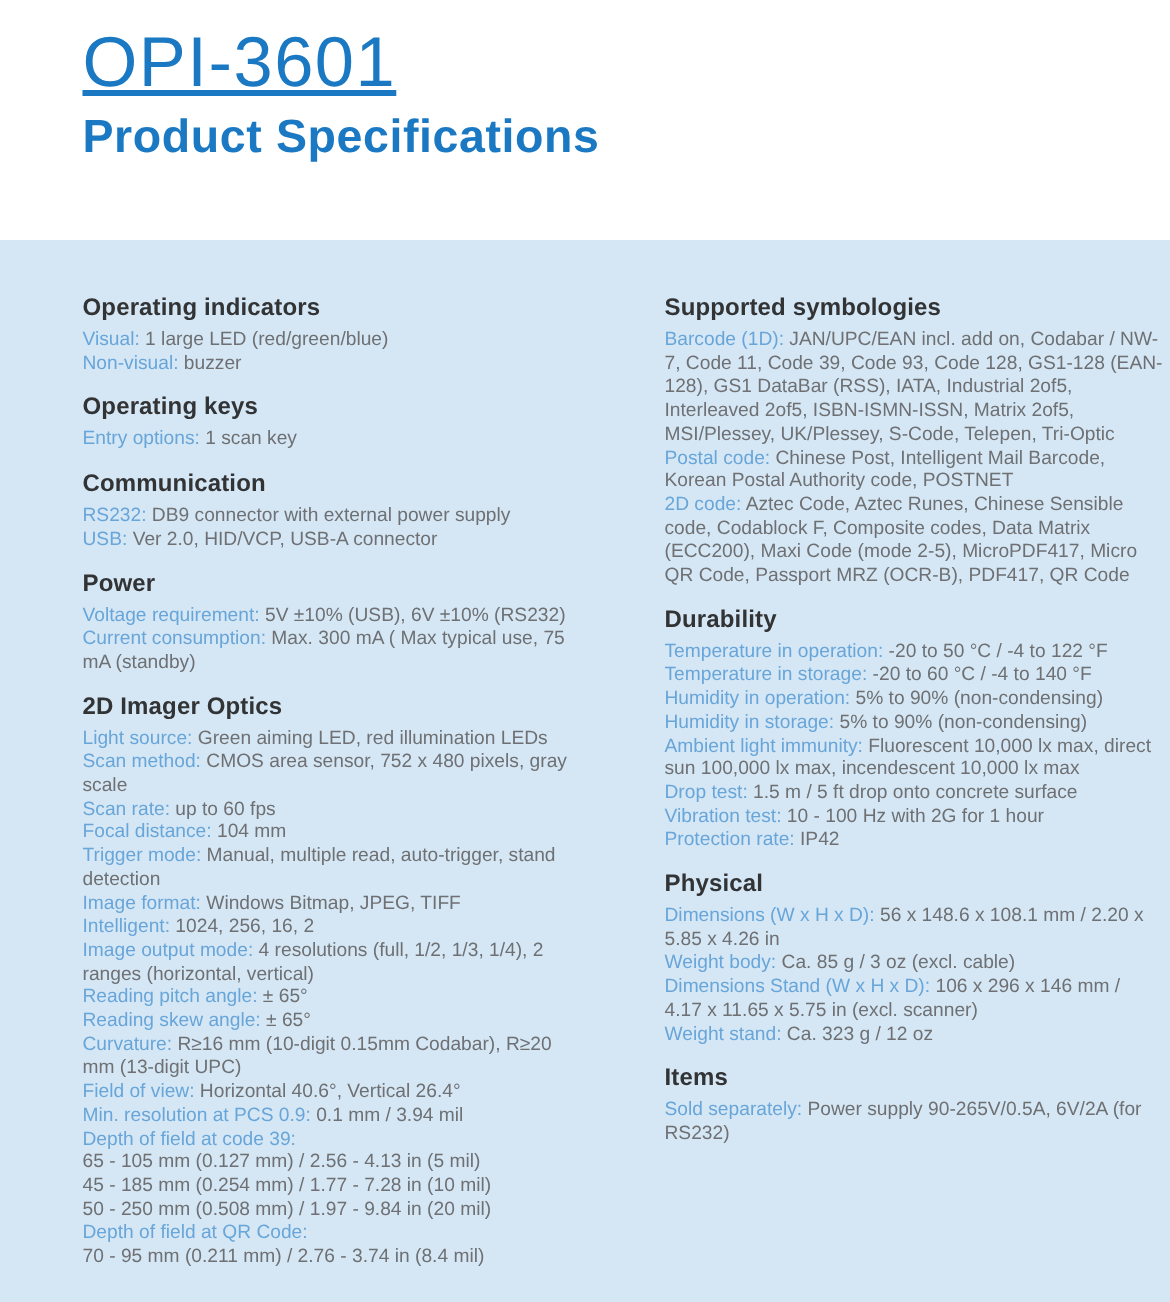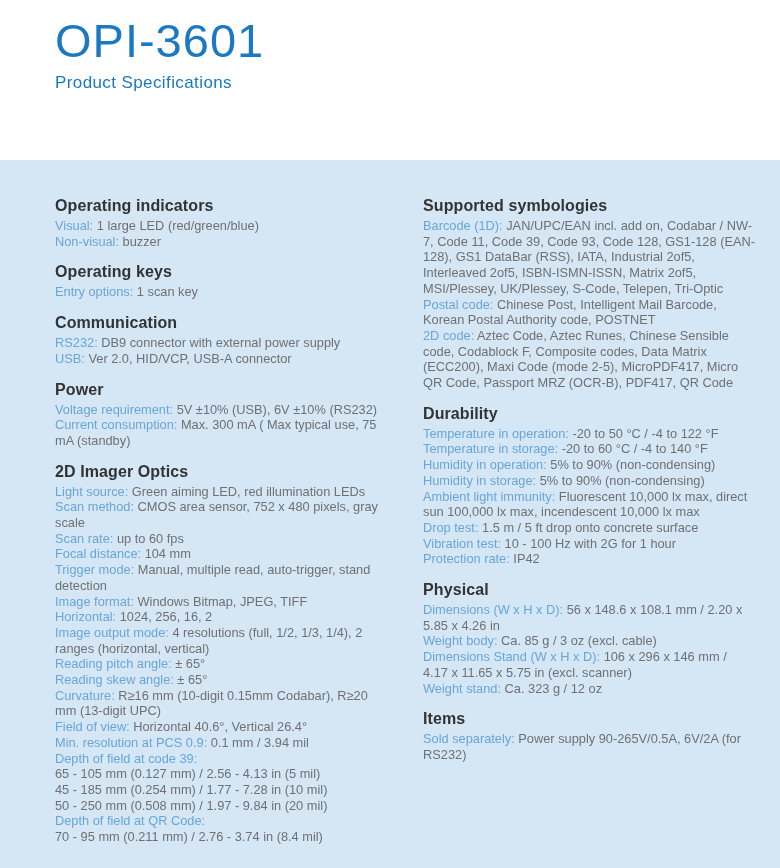--- a/index.html
+++ b/index.html
@@ -15,32 +15,32 @@
   body {
     width: 780px; height: 868px;
     background: var(--page-bg);
     font-family: "Liberation Sans", sans-serif;
     overflow: hidden;
   }
   .sheet { position: relative; width: 780px; height: 868px; background: var(--page-bg); overflow: hidden; }
   .hdr { padding: 14px 0 0 55px; }
   .hdr h1 {
     margin: 0; font-size: 47px; line-height: 1.15;
-    font-weight: 500; color: var(--accent); letter-spacing: 1px;
+    font-weight: 500; color: var(--accent); letter-spacing: 1px; text-decoration: underline;
   }
   .hdr .subtitle {
-    margin-top: 5px; font-size: 17px; font-weight: 400;
+    margin-top: 5px; font-size: 31px; font-weight: 700;
     color: var(--accent); letter-spacing: 0.4px;
   }
   .panel {
     position: absolute; top: 160px; left: 0;
     width: 780px; height: 708px;
     background: var(--panel-bg);
     padding: 36px 25px 0 55px;
-    display: flex; gap: 44px;
+    display: flex; gap: 64px;
     overflow: hidden;
   }
   .col { flex: none; }
   .col-left { width: 324px; }
   .col-right { width: 332px; }
   .spec-section { margin: 0 0 13px 0; }
   .sec-heading {
     margin: 0 0 3px 0;
     font-size: 16px; font-weight: 700; line-height: 19px;
     color: var(--heading); letter-spacing: 0.1px;
@@ -81,21 +81,21 @@
           <p class="entry"><span class="label">Current consumption:</span><span class="value"> Max. 300 mA ( Max typical use, 75 mA (standby)</span></p>
         </section>
         <section class="spec-section">
           <h3 class="sec-heading">2D Imager Optics</h3>
           <p class="entry"><span class="label">Light source:</span><span class="value"> Green aiming LED, red illumination LEDs</span></p>
           <p class="entry"><span class="label">Scan method:</span><span class="value"> CMOS area sensor, 752 x 480 pixels, gray scale</span></p>
           <p class="entry"><span class="label">Scan rate:</span><span class="value"> up to 60 fps</span></p>
           <p class="entry"><span class="label">Focal distance:</span><span class="value"> 104 mm</span></p>
           <p class="entry"><span class="label">Trigger mode:</span><span class="value"> Manual, multiple read, auto-trigger, stand detection</span></p>
           <p class="entry"><span class="label">Image format:</span><span class="value"> Windows Bitmap, JPEG, TIFF</span></p>
-          <p class="entry"><span class="label">Horizontal:</span><span class="value"> 1024, 256, 16, 2</span></p>
+          <p class="entry"><span class="label">Intelligent:</span><span class="value"> 1024, 256, 16, 2</span></p>
           <p class="entry"><span class="label">Image output mode:</span><span class="value"> 4 resolutions (full, 1/2, 1/3, 1/4), 2 ranges (horizontal, vertical)</span></p>
           <p class="entry"><span class="label">Reading pitch angle:</span><span class="value"> ± 65°</span></p>
           <p class="entry"><span class="label">Reading skew angle:</span><span class="value"> ± 65°</span></p>
           <p class="entry"><span class="label">Curvature:</span><span class="value"> R≥16 mm (10-digit 0.15mm Codabar), R≥20 mm (13-digit UPC)</span></p>
           <p class="entry"><span class="label">Field of view:</span><span class="value"> Horizontal 40.6°, Vertical 26.4°</span></p>
           <p class="entry"><span class="label">Min. resolution at PCS 0.9:</span><span class="value"> 0.1 mm / 3.94 mil</span></p>
           <p class="entry"><span class="label">Depth of field at code 39:</span></p>
           <p class="entry"><span class="value">65 - 105 mm (0.127 mm) / 2.56 - 4.13 in (5 mil)</span></p>
           <p class="entry"><span class="value">45 - 185 mm (0.254 mm) / 1.77 - 7.28 in (10 mil)</span></p>
           <p class="entry"><span class="value">50 - 250 mm (0.508 mm) / 1.97 - 9.84 in (20 mil)</span></p>

